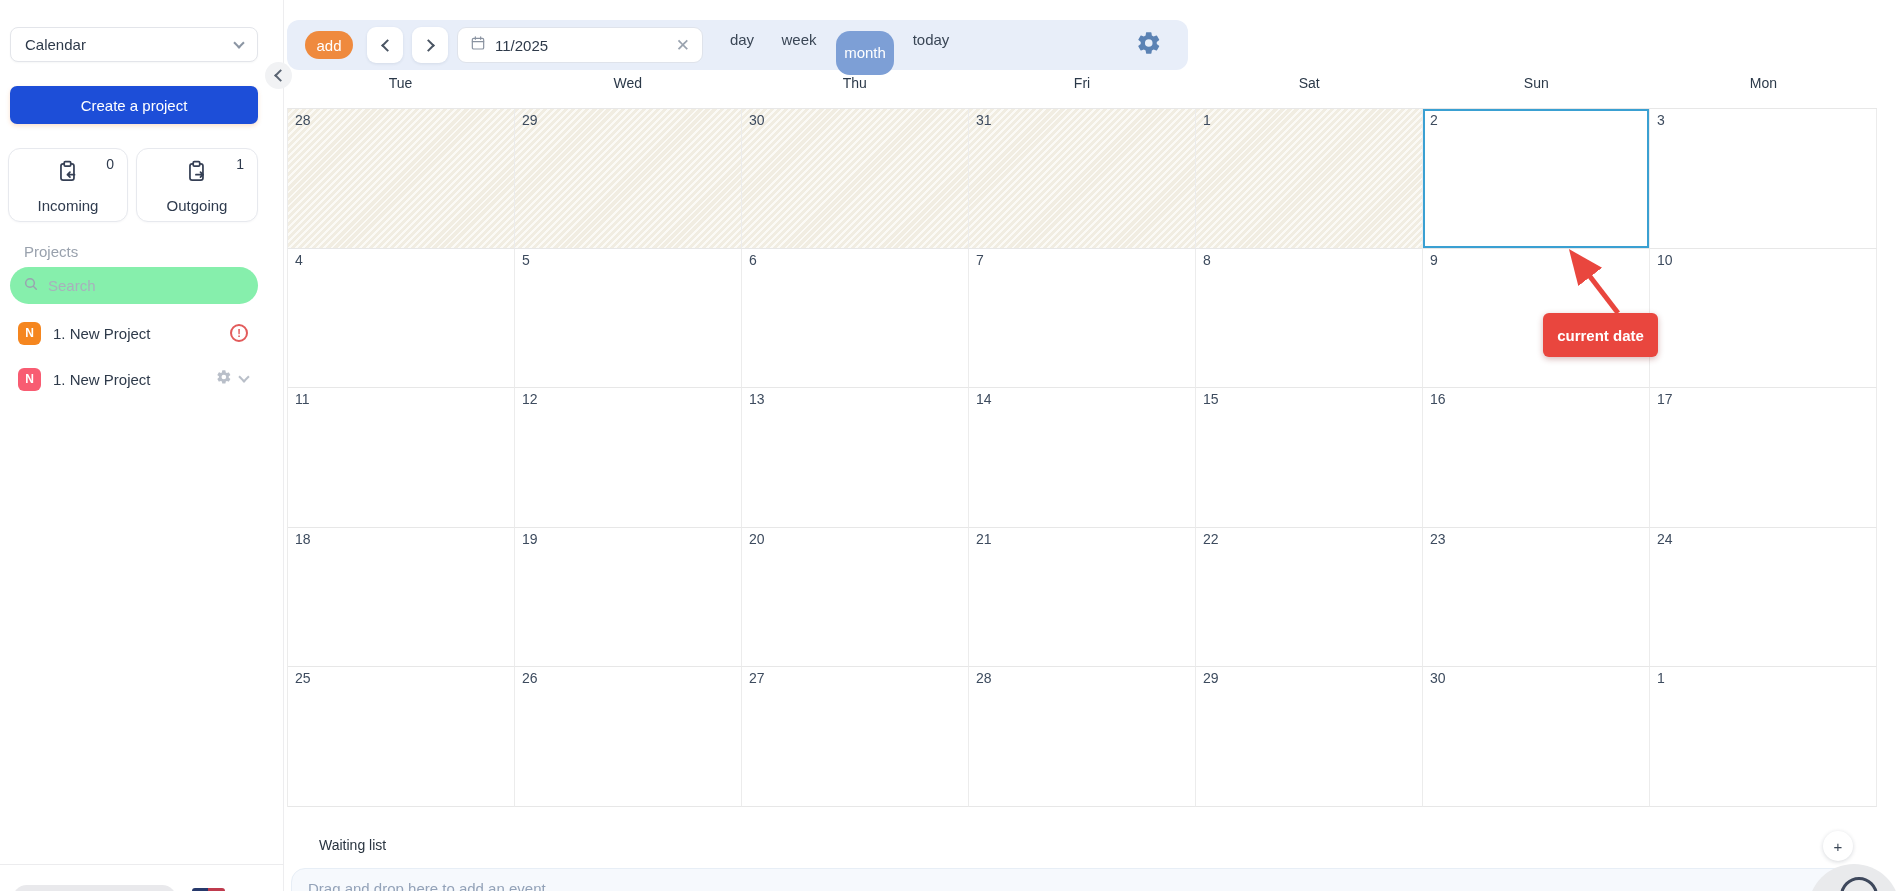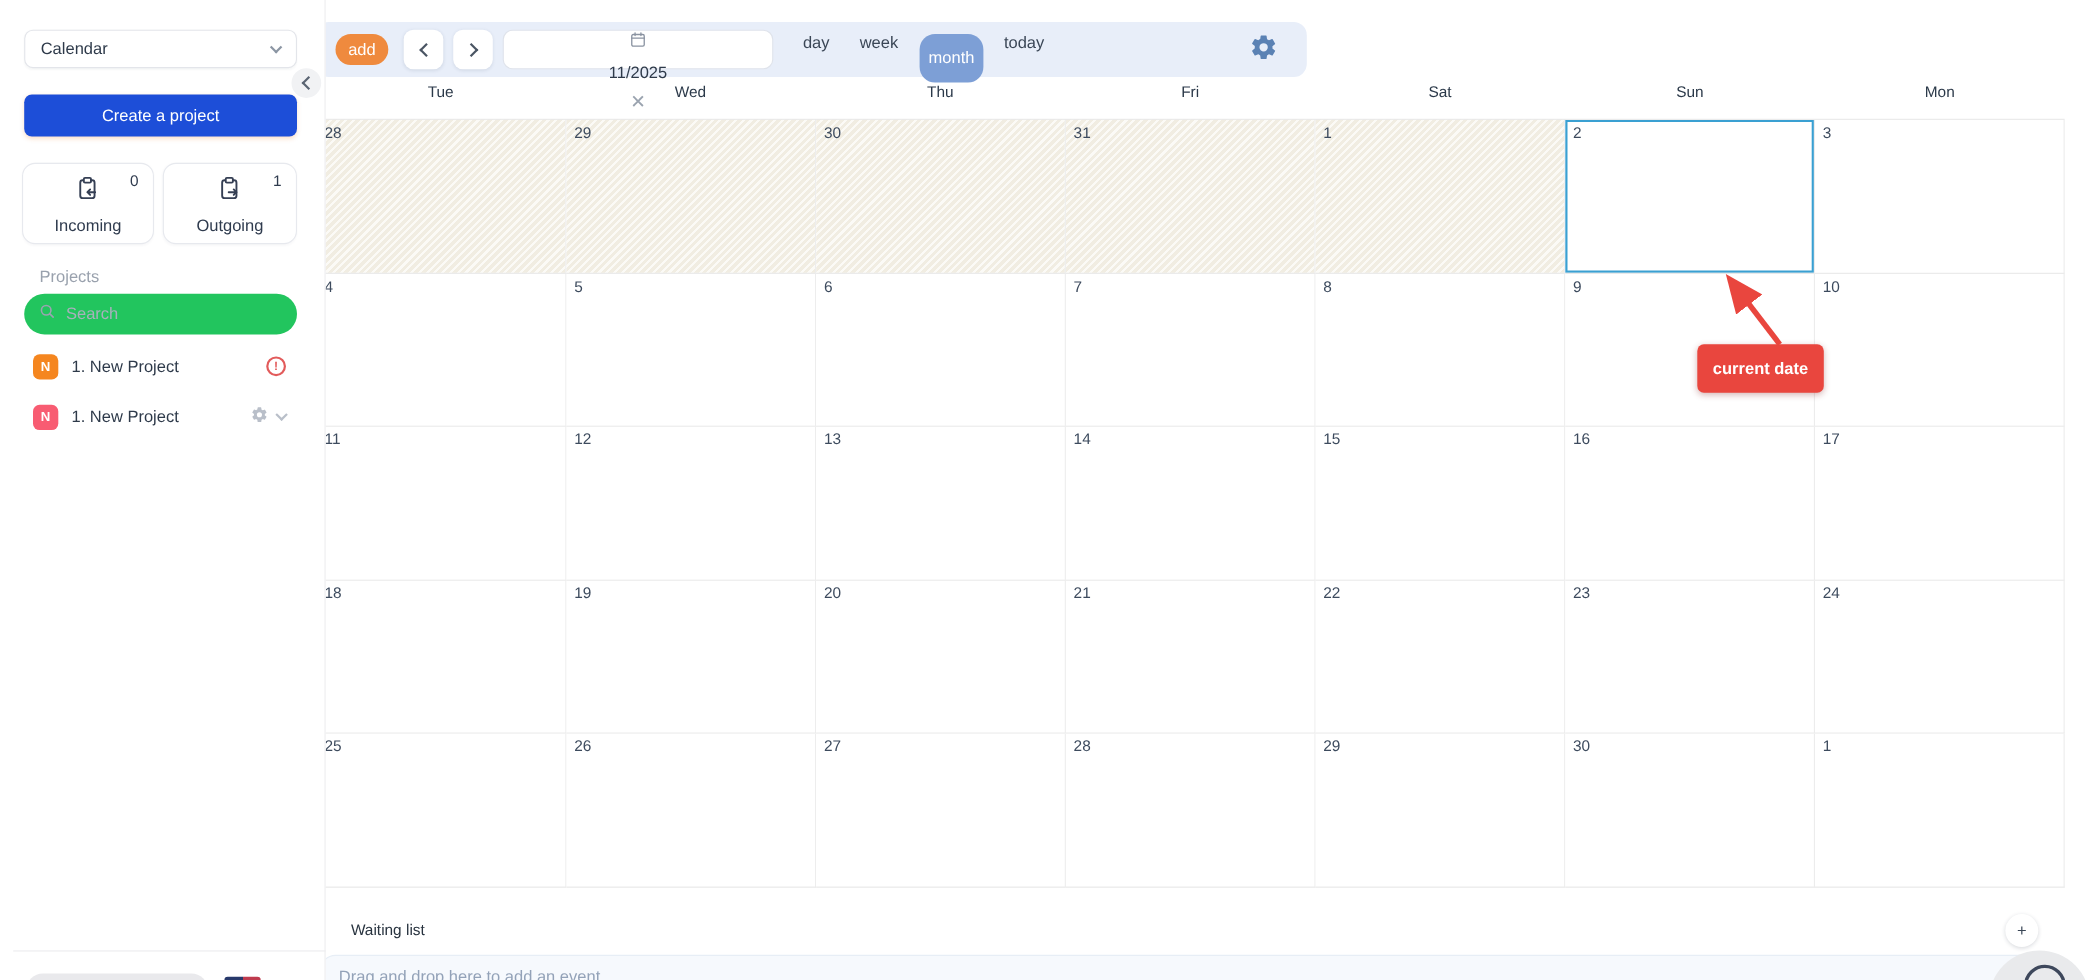--- a/index.html
+++ b/index.html
@@ -1,20 +1,20 @@
 <!DOCTYPE html>
 <html><head>
 <meta charset="utf-8">
 <style>
   * { margin:0; padding:0; box-sizing:border-box; }
   html,body { width:1896px; height:891px; overflow:hidden; background:#fff;
               font-family:"Liberation Sans", sans-serif; color:#2e3a4a; }
 
   
-  #sidebar { position:absolute; left:12px; top:0; width:284px; height:891px;
+  #sidebar { position:absolute; left:0; top:0; width:284px; height:891px;
              background:#fff; border-right:1px solid #ededef; z-index:2; }
   .calendar-select { position:absolute; left:10px; top:27px; width:248px; height:35px;
     border:1px solid #e3e5ea; border-radius:8px; background:#fff;
     display:flex; align-items:center; justify-content:space-between; padding:0 14px;
     font-size:15px; color:#2e3a4a; box-shadow:0 1px 2px rgba(30,40,60,.04); cursor:pointer; }
   .chev { width:8px; height:8px; border-right:2px solid #8b95a3; border-bottom:2px solid #8b95a3;
           transform:rotate(45deg); margin-top:-4px; }
   .chev-left { width:9px; height:9px; border-left:2px solid #5a6472; border-bottom:2px solid #5a6472;
           transform:rotate(45deg); margin-left:3px; }
   .create-project { position:absolute; left:10px; top:86px; width:248px; height:38px;
@@ -23,21 +23,21 @@
     cursor:pointer; box-shadow:0 2px 4px rgba(240,135,59,.25); }
   .card { position:absolute; top:148px; height:74px; background:#fff;
     border:1px solid #e7e9ee; border-radius:12px; box-shadow:0 1px 2px rgba(30,40,60,.03); cursor:pointer; }
   .card.incoming { left:8px;  width:120px; }
   .card.outgoing { left:136px; width:122px; }
   .card .count { position:absolute; top:7px; right:13px; font-size:14px; color:#2f3b4e; }
   .card .cicon { position:absolute; top:10px; left:50%; transform:translateX(-50%); }
   .card .clabel { position:absolute; bottom:7px; width:100%; text-align:center; font-size:15px; color:#2f3b4e; }
   .projects-label { position:absolute; left:24px; top:243px; font-size:15px; color:#99a1ad; }
   .search { position:absolute; left:10px; top:267px; width:248px; height:37px;
-    background:#22c55e; border-radius:19px; display:flex; align-items:center; padding:0 13px; gap:9px; }
+    background:#86efac; border-radius:19px; display:flex; align-items:center; padding:0 13px; gap:9px; }
   .search input { flex:1; border:0; outline:0; background:transparent; font-size:15px;
     font-family:"Liberation Sans",sans-serif; color:#333; }
   .search input::placeholder { color:#a8b0bc; }
   .project-row { position:absolute; left:0; width:284px; height:30px; display:flex;
     align-items:center; gap:12px; padding:0 36px 0 18px; cursor:pointer; }
   .badge { width:23px; height:23px; border-radius:6px; color:#fff; font-size:12px; font-weight:700;
     display:flex; align-items:center; justify-content:center; flex-shrink:0; }
   .pname { flex:1; font-size:15px; color:#2e3a4a; white-space:nowrap; }
   .alert-ic { width:18px; height:18px; border:2px solid #e25b5b; border-radius:50%;
     color:#e25b5b; font-size:11px; font-weight:700; display:flex; align-items:center; justify-content:center; }
@@ -57,21 +57,21 @@
     border-radius:14px; background:#ef8a3e; color:#fff; font-size:15px;
     font-family:"Liberation Sans",sans-serif; cursor:pointer; }
   .nav-btn { position:absolute; top:7px; width:36px; height:36px; background:#fff; border:0;
     border-radius:9px; box-shadow:0 1px 3px rgba(40,60,90,.10); display:flex;
     align-items:center; justify-content:center; cursor:pointer; }
   .nav-prev { left:80px; } .nav-next { left:125px; }
   .nav-chev { width:9px; height:9px; border-left:2px solid #4a5563; border-bottom:2px solid #4a5563; }
   .nav-prev .nav-chev { transform:rotate(45deg); margin-left:4px; }
   .nav-next .nav-chev { transform:rotate(-135deg); margin-right:4px; }
   .date-field { position:absolute; left:170px; top:7px; width:246px; height:36px; background:#fff;
-    border:1px solid #dfe3eb; border-radius:9px; display:flex; align-items:center; padding:0 12px; gap:9px;flex-direction:column; }
+    border:1px solid #dfe3eb; border-radius:9px; display:flex; align-items:center; padding:0 12px; gap:9px; }
   .date-value { flex:1; font-size:15px; color:#2e3a4a; }
   .clear-x { color:#9aa3af; font-size:17px; line-height:1; cursor:pointer; }
   .view-btn { position:absolute; top:11px; background:transparent; border:0; font-size:15px;
     color:#3a4656; font-family:"Liberation Sans",sans-serif; cursor:pointer; text-align:center; }
   .view-day   { left:428px; width:54px; }
   .view-week  { left:484px; width:56px; }
   .view-month { left:549px; width:58px; top:11px; height:44px; background:#7d9fd6; color:#fff;
     border-radius:14px; line-height:28px; padding:0; }
   .view-today { left:612px; width:64px; }
   .gear-btn { position:absolute; left:848px; top:10px; width:28px; height:28px; background:transparent;

